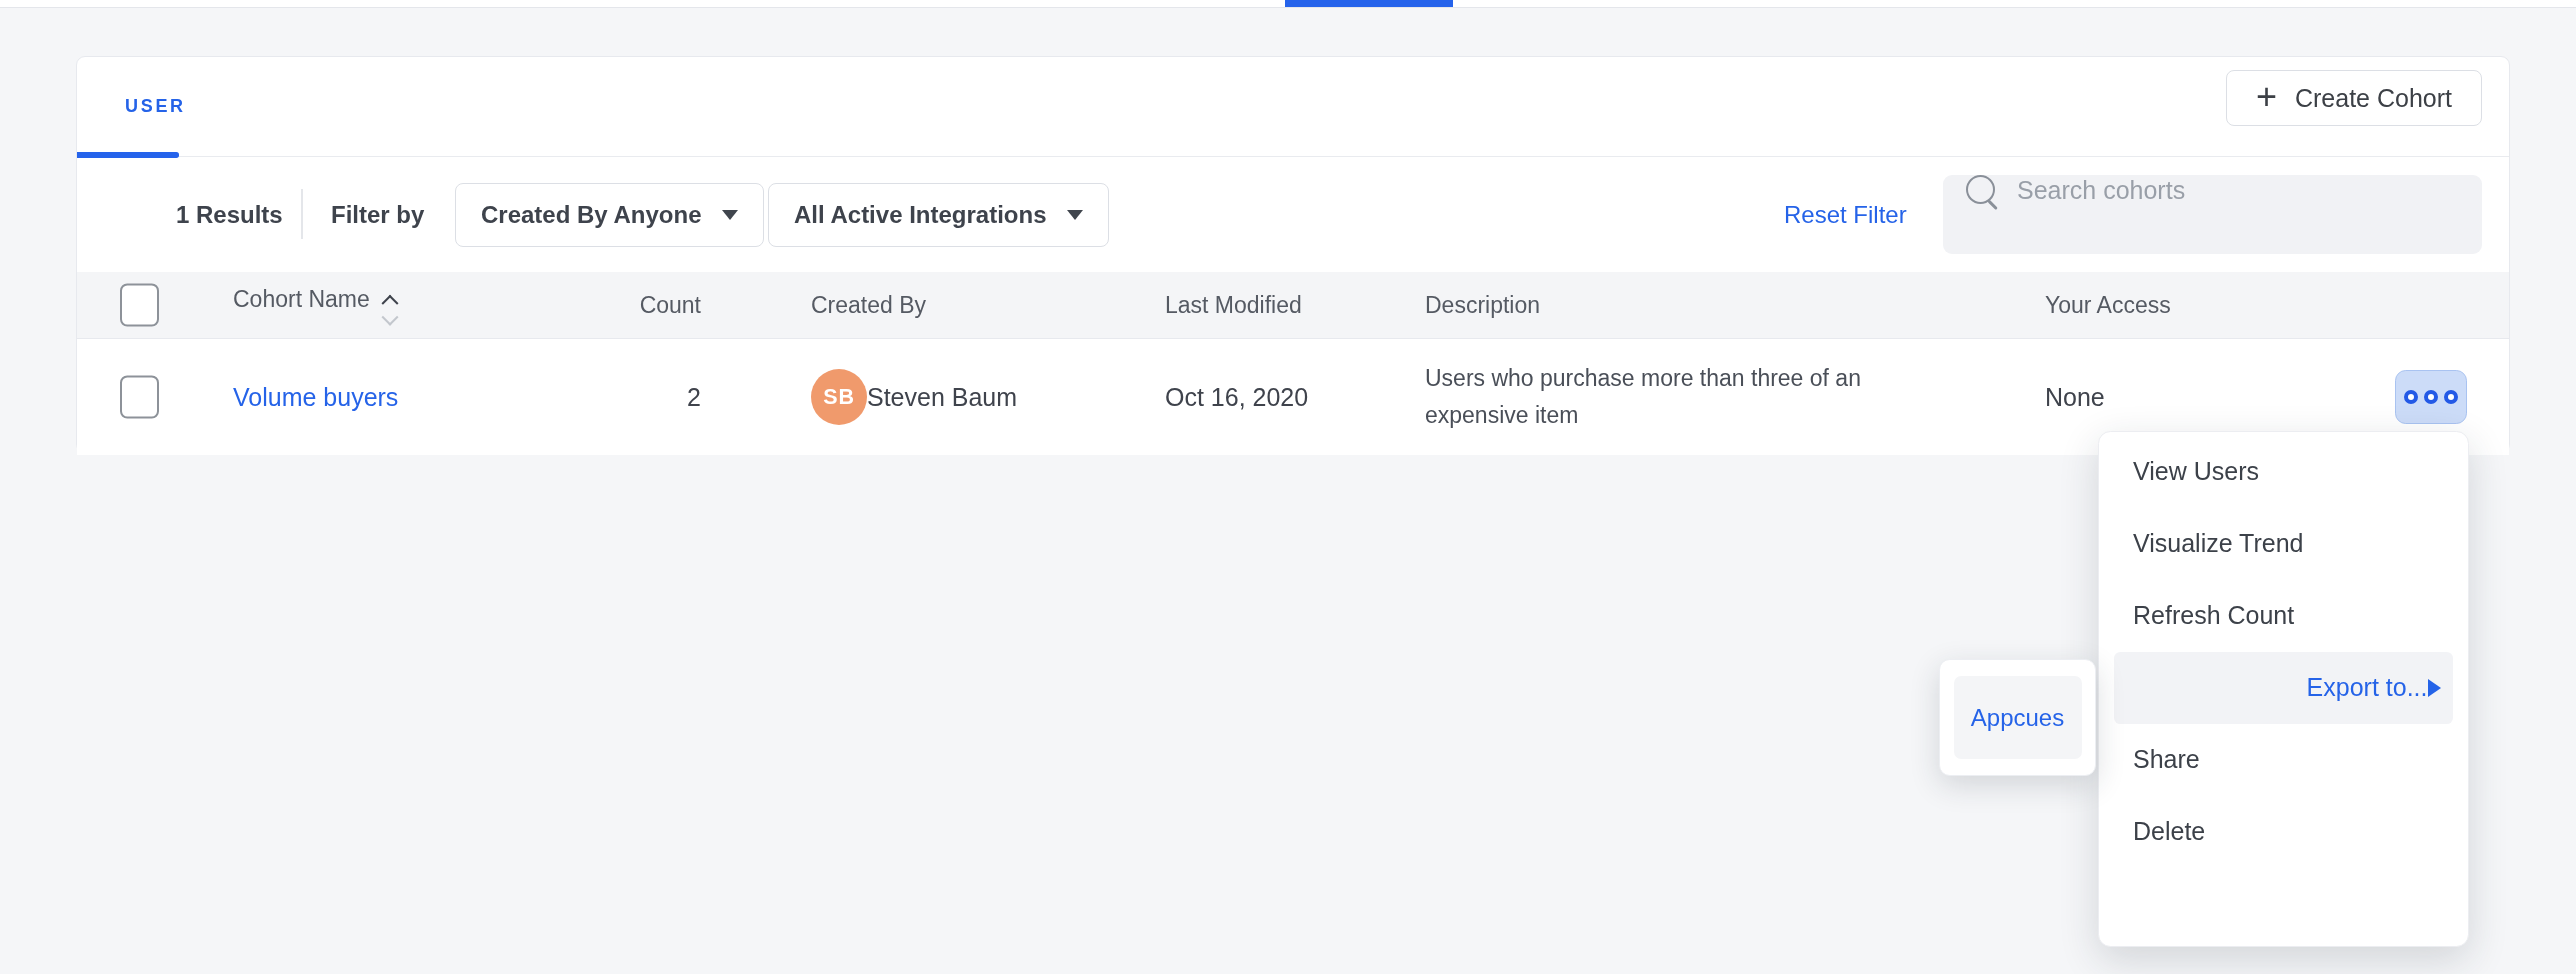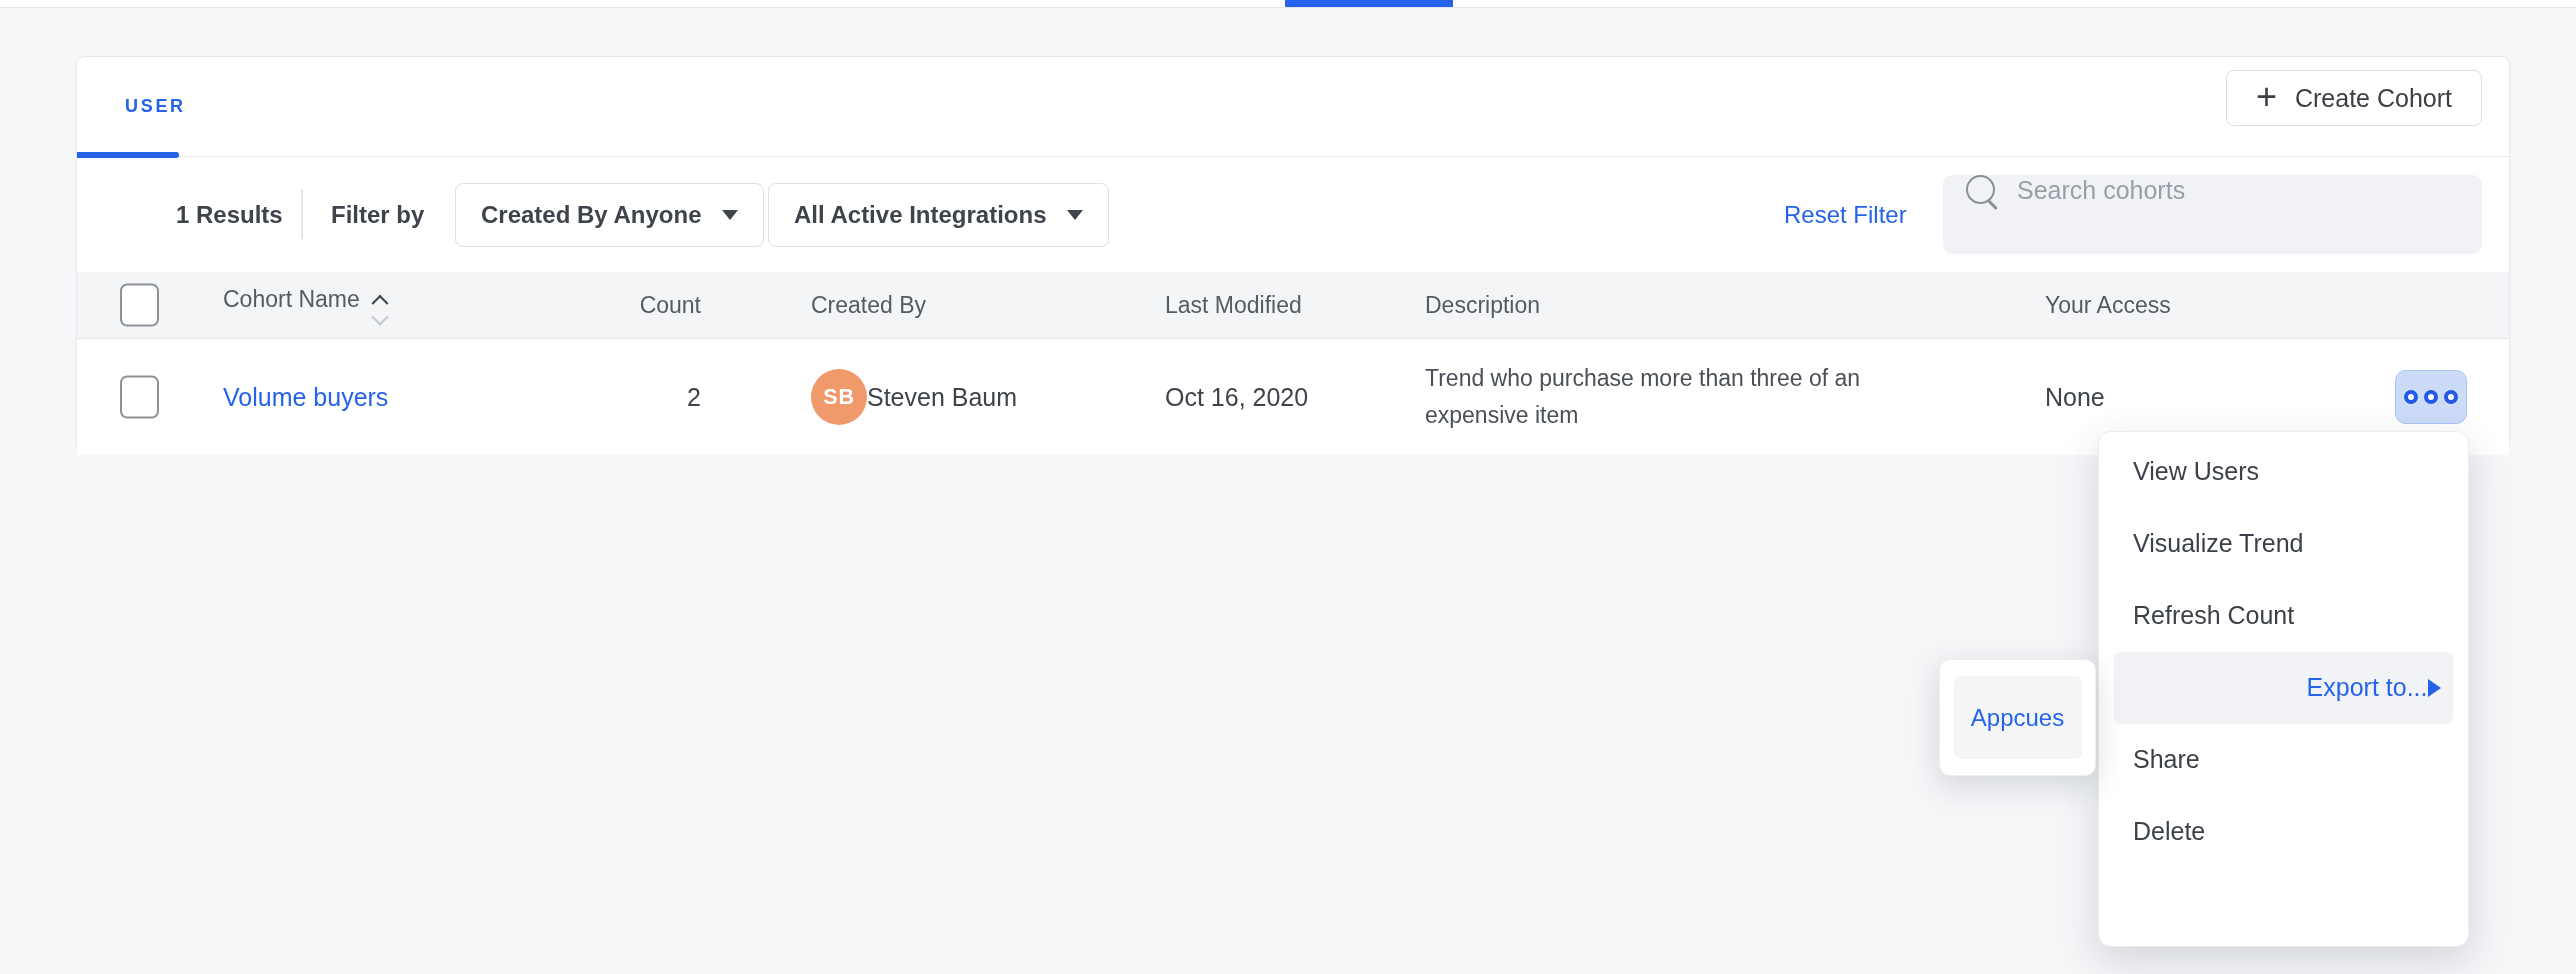--- a/index.html
+++ b/index.html
@@ -45,21 +45,21 @@
   .search-icon::after{content:'';position:absolute;width:2.7px;height:11.6px;background:#8a9099;left:23px;top:21.5px;transform:rotate(-45deg);border-radius:1.8px;}
   .search-input{flex:1;border:none;outline:none;background:transparent;font-family:"Liberation Sans",sans-serif;
     font-size:25px;color:#3f434c;}
   .search-input::placeholder{color:#999fa8;}
 
   
   .table-header{position:relative;height:66px;background:#f4f5f7;border-bottom:0.9px solid #e7e9ee;
     font-size:23px;color:#555a63;}
   .cell{position:absolute;top:50%;transform:translateY(-50%);white-space:nowrap;}
   .col-check{left:43px;}
-  .col-name{left:146px;text-align:right;}
+  .col-name{left:156px;text-align:right;}
   .col-count{left:358px;width:266px;text-align:right;}
   .col-created{left:734px;}
   .col-modified{left:1088px;}
   .col-desc{left:1348px;}
   .col-access{left:1968px;}
   .checkbox{width:39px;height:43px;background:#fff;border:2.7px solid #8d9299;border-radius:7.2px;box-sizing:border-box;cursor:pointer;}
   .sort-icon{display:inline-flex;flex-direction:column;gap:2.7px;margin-left:14.3px;vertical-align:-1.8px;}
   .chev-up{width:10px;height:10px;border-left:2.7px solid #3e434c;border-top:2.7px solid #3e434c;transform:rotate(45deg);}
   .chev-down{width:10px;height:10px;border-right:2.7px solid #c3c7cd;border-bottom:2.7px solid #c3c7cd;transform:rotate(45deg);}
 
@@ -154,21 +154,21 @@
     </div>
     <div class="cell col-name link">Volume buyers</div>
     <div class="cell col-count">2</div>
     <div class="cell col-created">
       <div class="created-wrap">
         <div class="avatar">SB</div>
         <span>Steven Baum</span>
       </div>
     </div>
     <div class="cell col-modified">Oct 16, 2020</div>
-    <div class="cell col-desc desc">Trend who purchase more than three of an expensive item</div>
+    <div class="cell col-desc desc">Users who purchase more than three of an expensive item</div>
     <div class="cell col-access">None</div>
     <div class="cell actions-btn">
       <span class="dot"></span>
       <span class="dot"></span>
       <span class="dot"></span>
     </div>
   </div>
 </div>
 
 <div class="context-menu">

